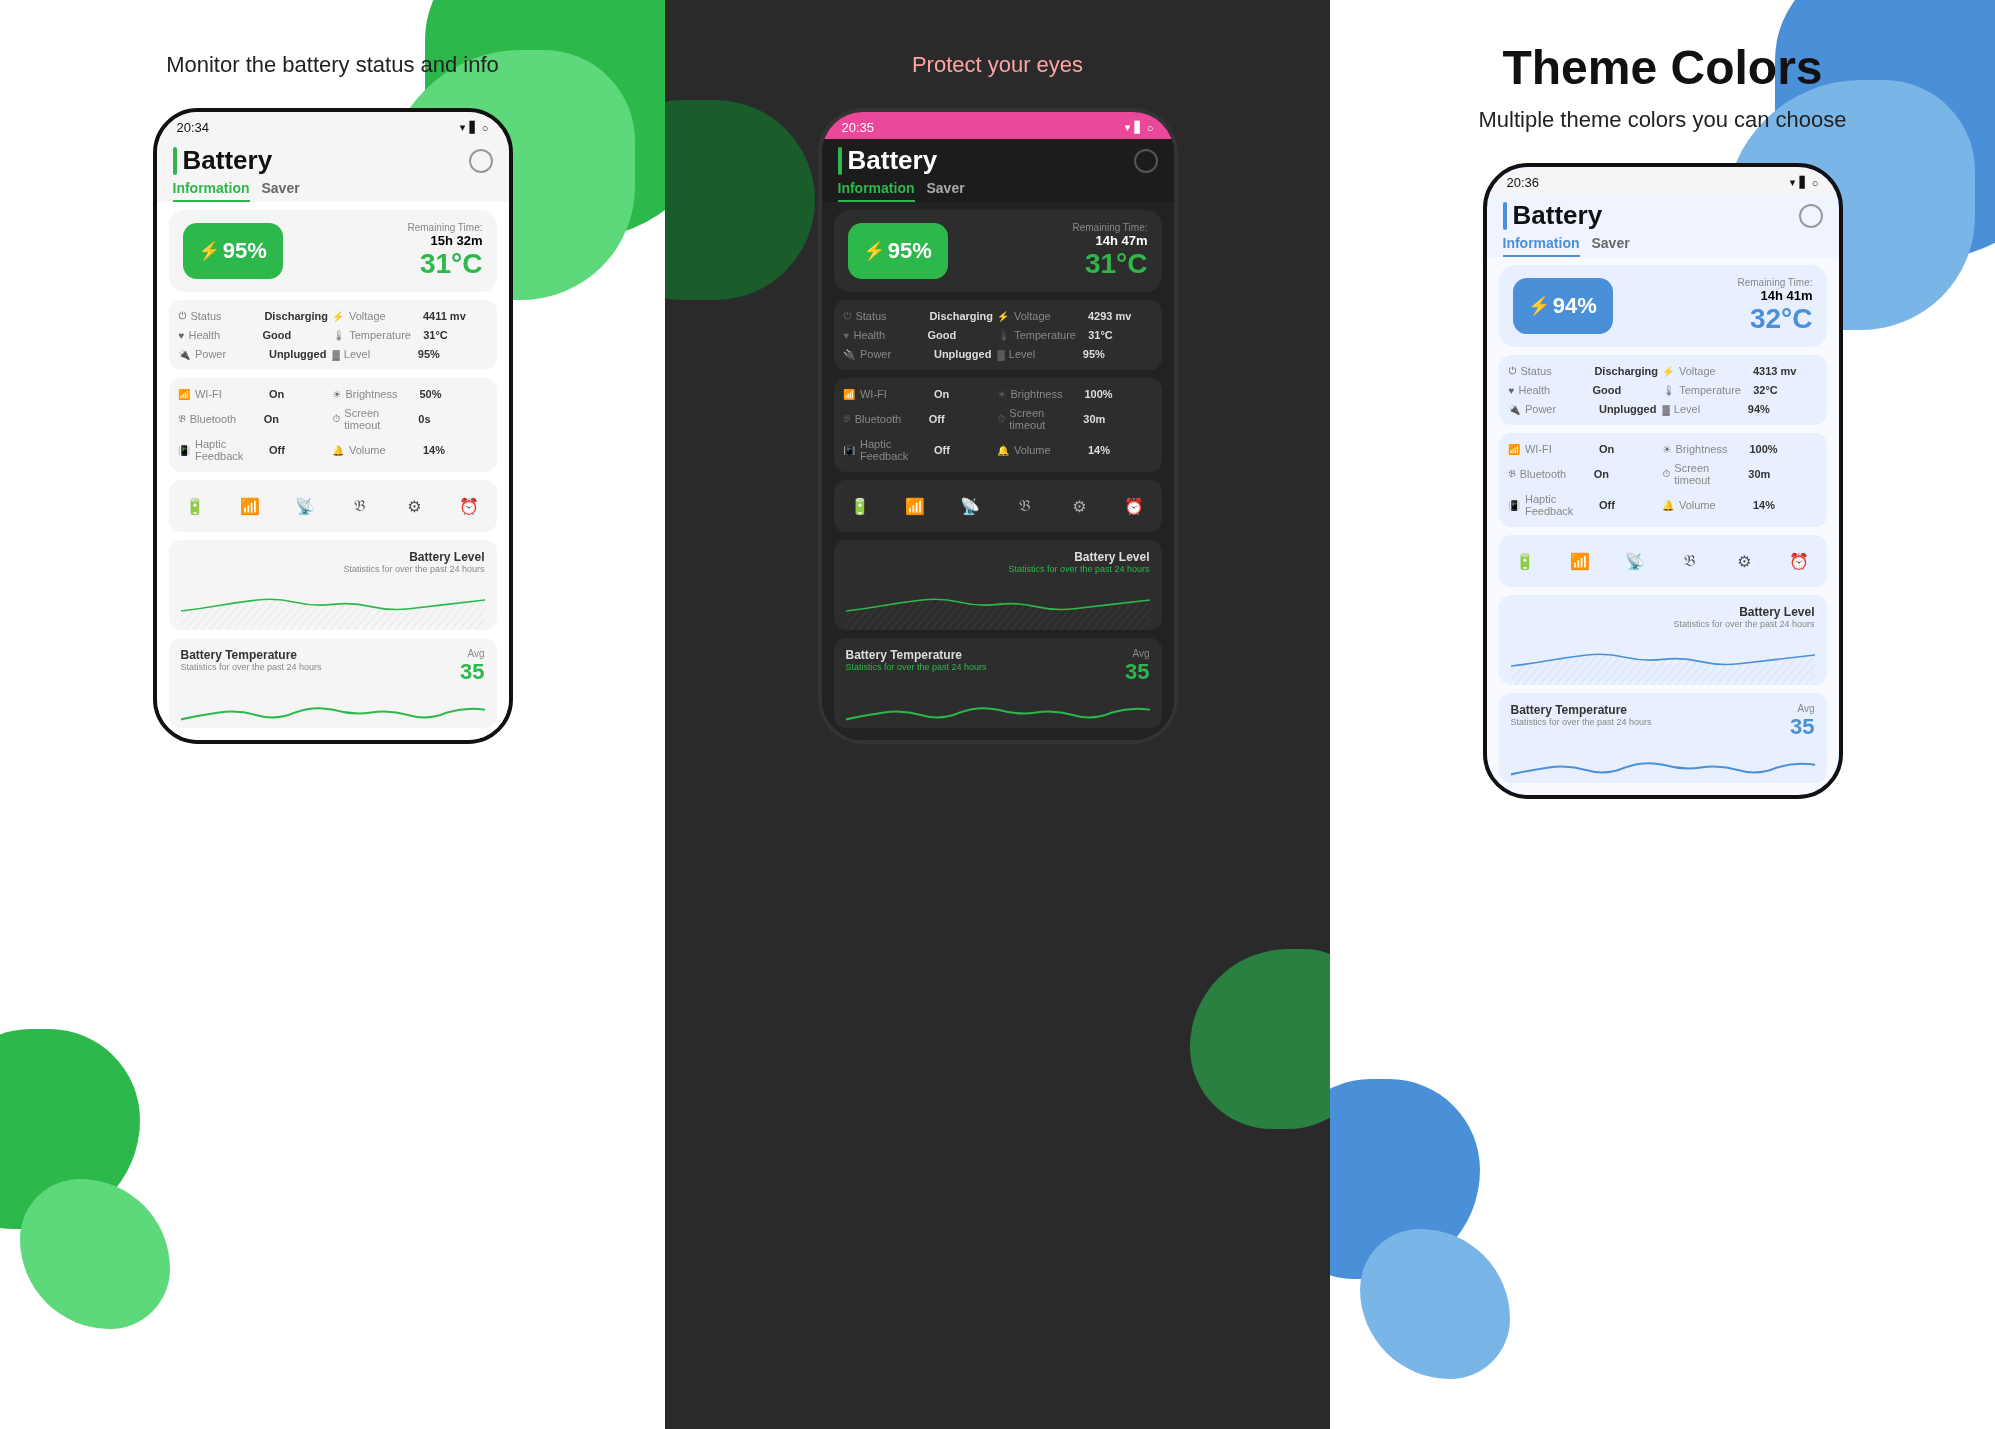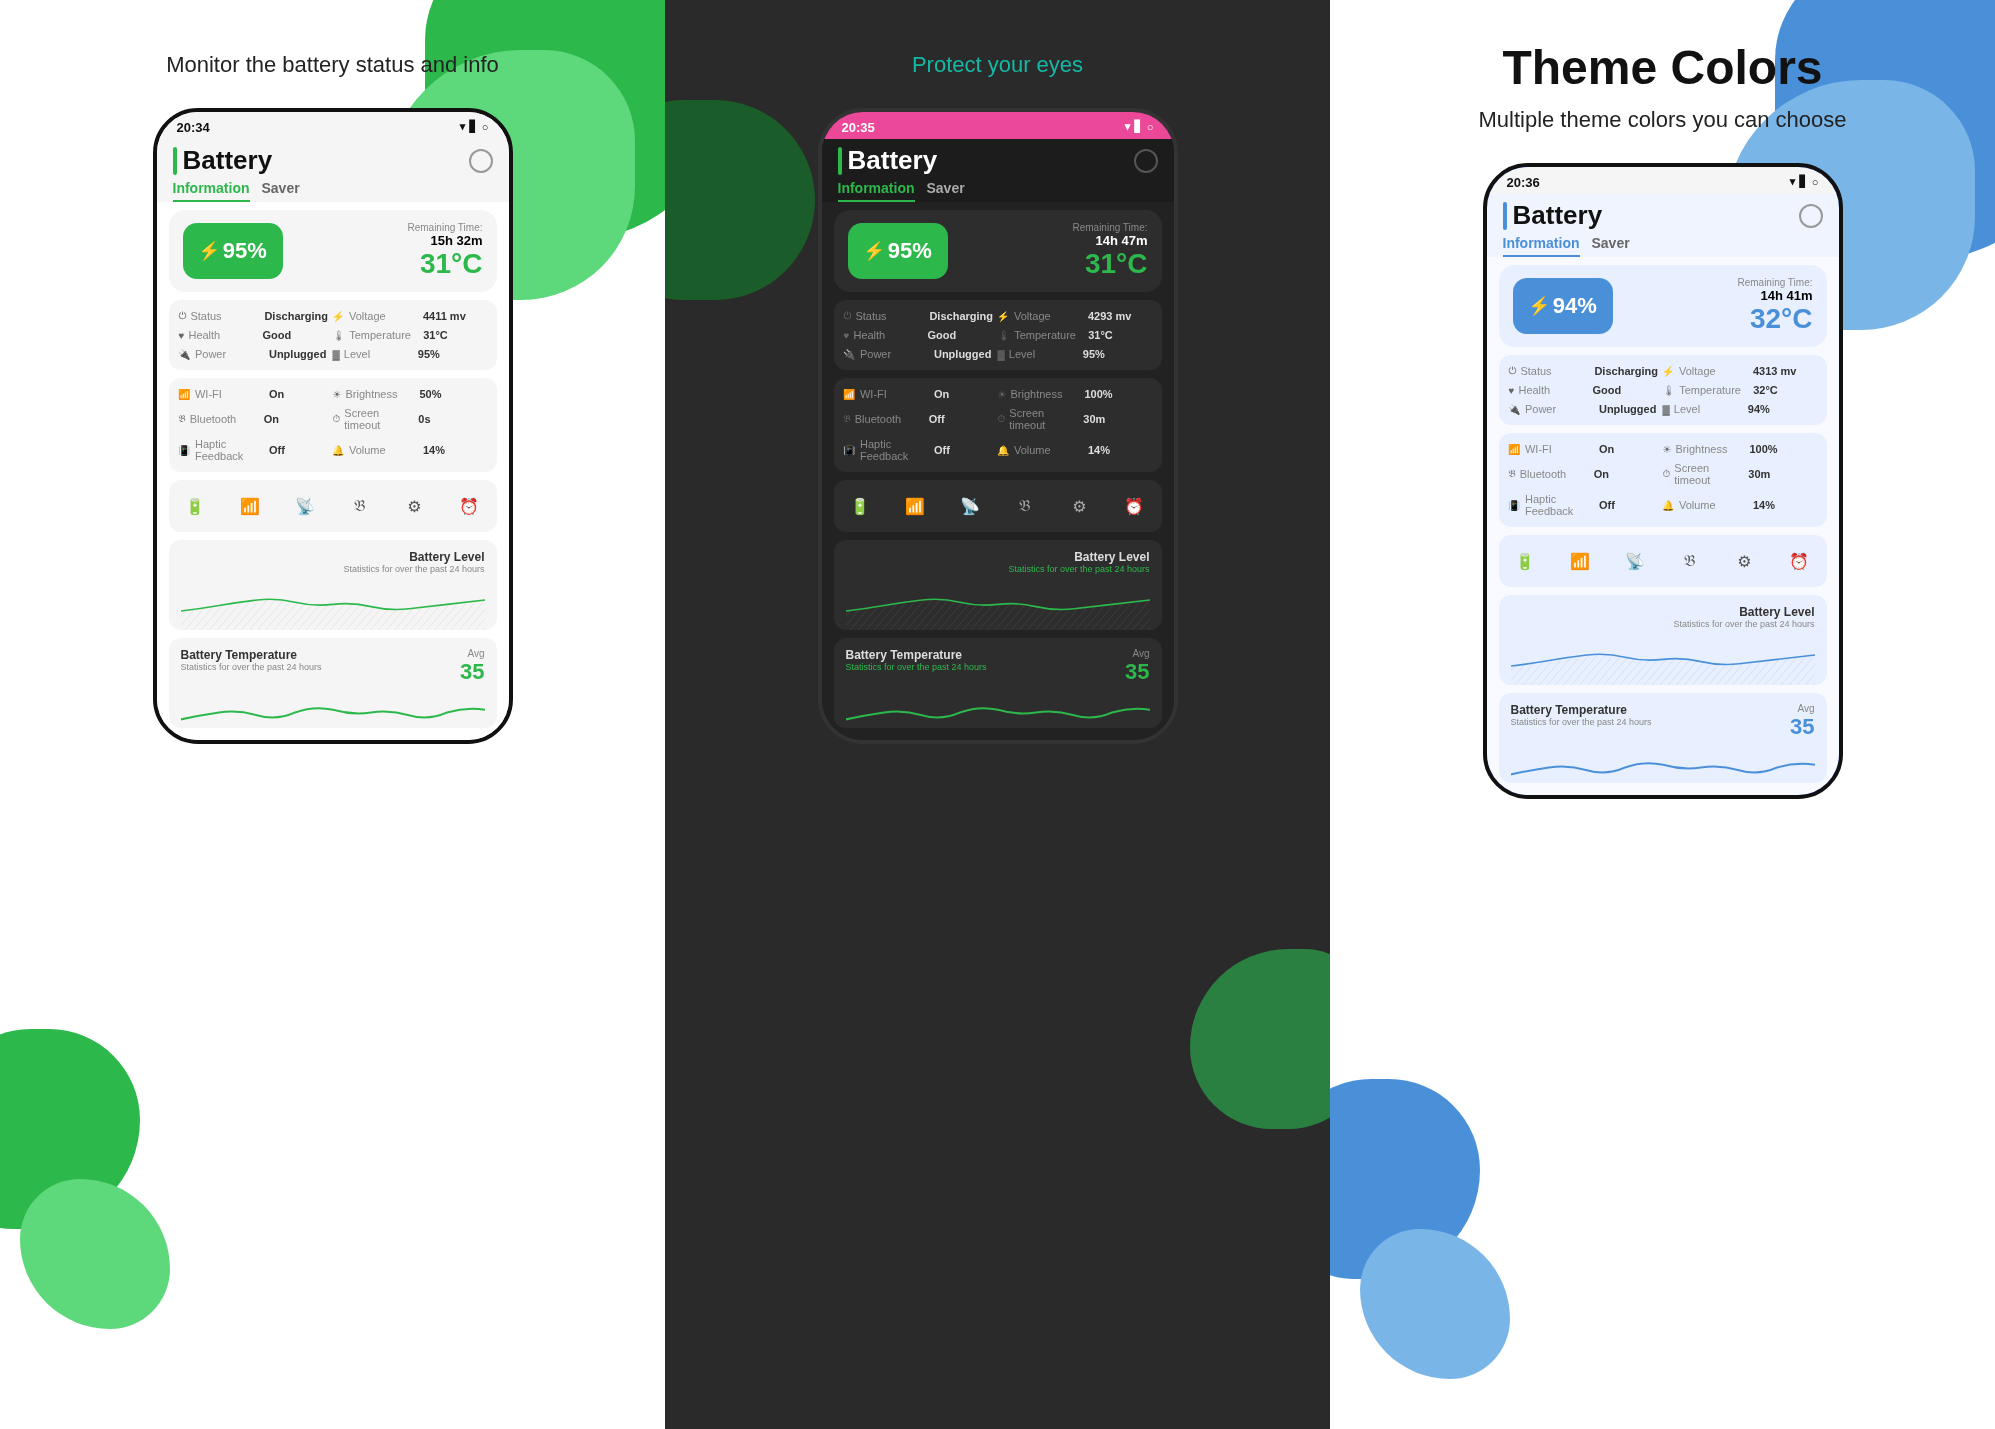--- a/index.html
+++ b/index.html
@@ -116,44 +116,44 @@
 
     .panel-subtitle {
       font-size: 22px;
       text-align: center;
       margin-top: 12px;
       margin-bottom: 30px;
       position: relative;
       z-index: 2;
     }
     .panel-light .panel-subtitle, .panel-blue .panel-subtitle { color: #222; }
-    .panel-dark .panel-subtitle { color: #14b8a6; }
+    .panel-dark .panel-subtitle { color: #fca5a5; }
 
     
     .phone {
       width: 360px;
       border-radius: 45px;
       border: 4px solid #111;
       overflow: hidden;
       position: relative;
       z-index: 2;
       flex-shrink: 0;
     }
     .phone-light { background: #f5f5f5; }
     .phone-dark { background: #1c1c1c; border-color: #333; }
     .phone-blue { background: #1d4ed8; }
 
     
     .status-bar {
       display: flex;
       justify-content: space-between;
-      align-items: flex-start;
+      align-items: center;
       padding: 8px 20px 4px;
       font-size: 13px;
-      font-weight: 700;
+      font-weight: 400;
     }
     .phone-light .status-bar, .phone-blue .status-bar { color: #111; background: #f5f5f5; }
     .phone-dark .status-bar { color: #fff; background: #ec4899; }
 
     .status-icons { display: flex; gap: 4px; align-items: center; font-size: 11px; }
 
     
     .app-header {
       display: flex;
       align-items: center;

